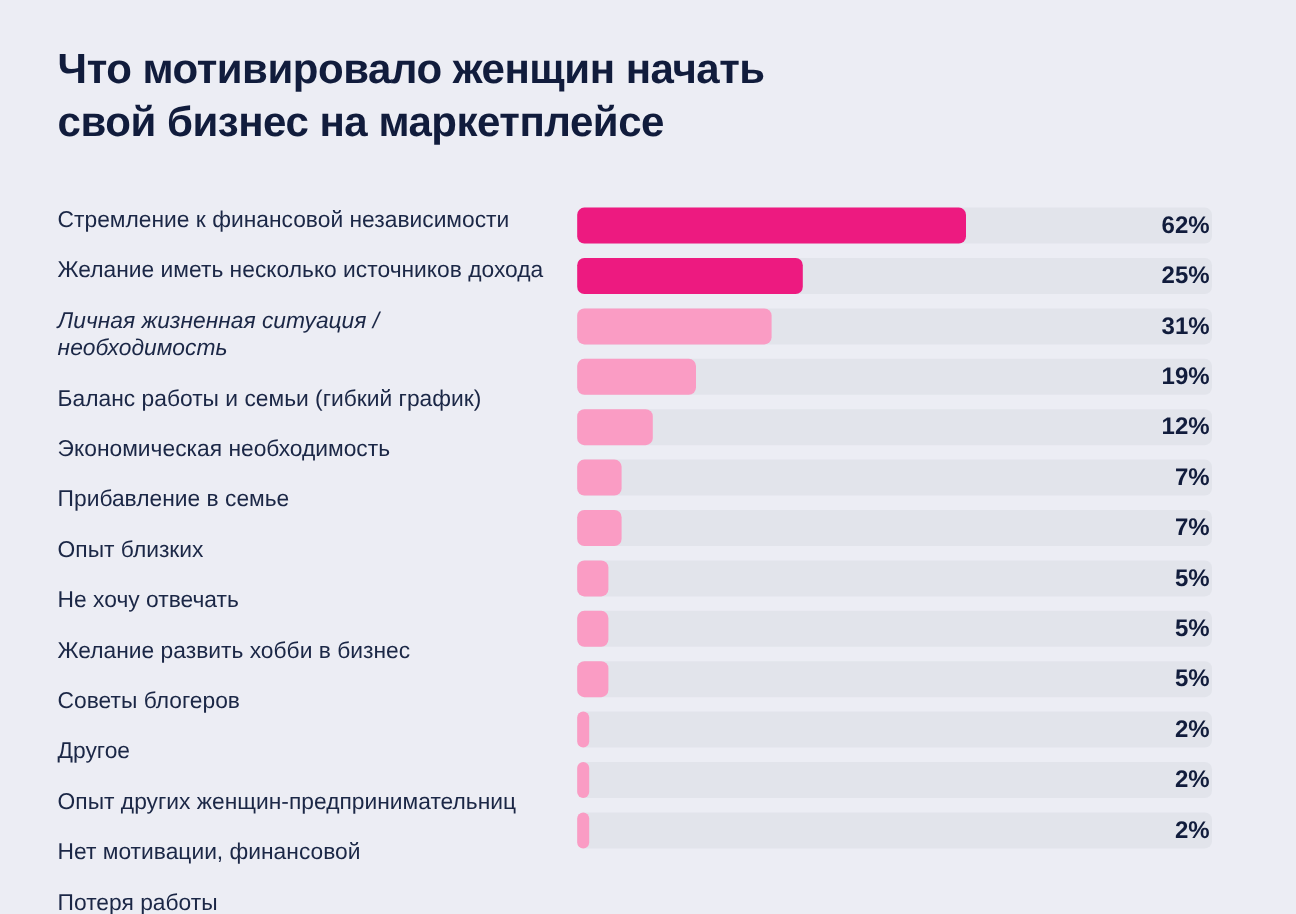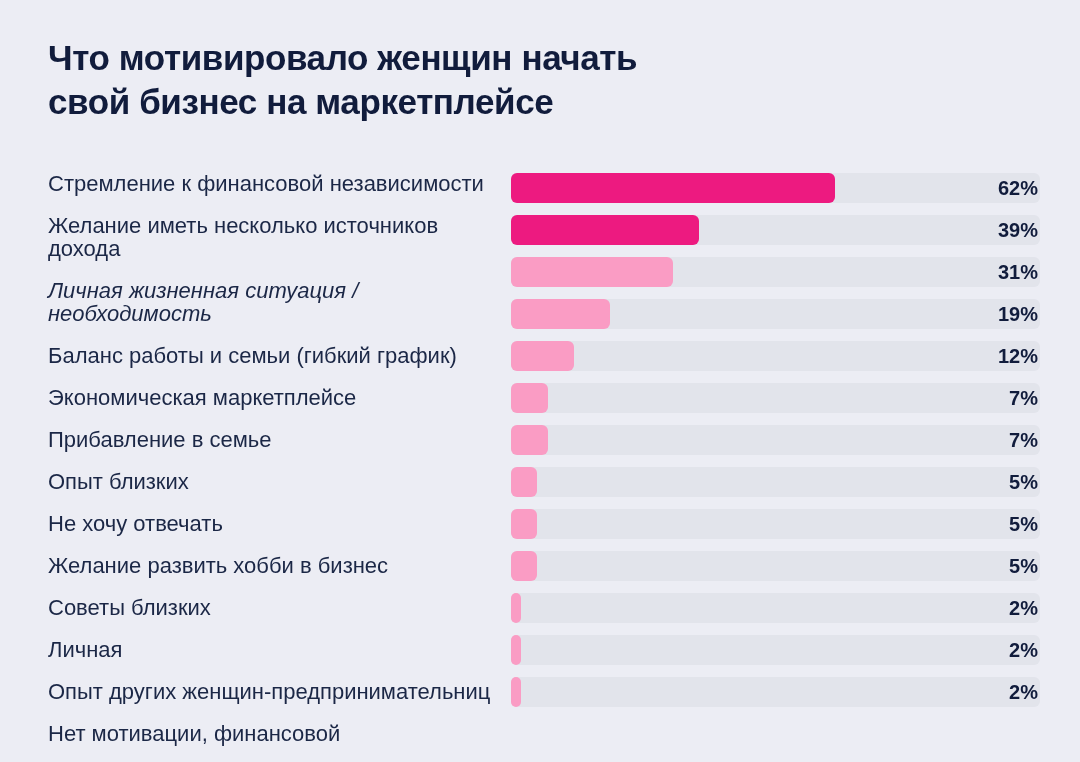--- a/index.html
+++ b/index.html
@@ -45,35 +45,35 @@
   }
 
   
   .label-col {
     position: absolute;
     left: 48px;
     top: 172px;
     width: 450px;
   }
   .row-label {
-    font-size: 22px;
+    font-size: 19px;
     line-height: 23px;
     color: #1B2746;
     margin-bottom: 19px;
     white-space: pre-line;
   }
   .row-label.wrapped {
     margin-bottom: 19px;
     font-style: italic;
   }
 
   
   .bars-col {
     position: absolute;
-    left: 511px;
+    left: 481px;
     top: 173px;
     width: 529px;
   }
   .bar-row {
     position: relative;
     height: 30px;
     margin-bottom: 12px;
   }
   .bar-track {
     position: absolute;
@@ -112,41 +112,41 @@
   <div class="title">Что мотивировало женщин начать
 свой бизнес на маркетплейсе</div>
 
   <div class="chart">
     <div class="label-col">
         <div class="row-label">Стремление к финансовой независимости</div>
         <div class="row-label">Желание иметь несколько источников дохода</div>
         <div class="row-label wrapped">Личная жизненная ситуация /
 необходимость</div>
         <div class="row-label">Баланс работы и семьи (гибкий график)</div>
-        <div class="row-label">Экономическая маркетплейсе</div>
+        <div class="row-label">Экономическая необходимость</div>
         <div class="row-label">Прибавление в семье</div>
         <div class="row-label">Опыт близких</div>
         <div class="row-label">Не хочу отвечать</div>
         <div class="row-label">Желание развить хобби в бизнес</div>
-        <div class="row-label">Советы близких</div>
-        <div class="row-label">Личная</div>
+        <div class="row-label">Советы блогеров</div>
+        <div class="row-label">Другое</div>
         <div class="row-label">Опыт других женщин-предпринимательниц</div>
         <div class="row-label">Нет мотивации, финансовой</div>
         <div class="row-label">Потеря работы</div>
       </div>
     <div class="bars-col">
         <div class="bar-row">
           <div class="bar-track"></div>
           <div class="bar-fill" style="width: 324.26px; background: rgb(237, 26, 128);"></div>
           <div class="bar-value">62%</div>
         </div>
         <div class="bar-row">
           <div class="bar-track"></div>
           <div class="bar-fill" style="width: 188.28px; background: rgb(237, 26, 128);"></div>
-          <div class="bar-value">39%</div>
+          <div class="bar-value">25%</div>
         </div>
         <div class="bar-row">
           <div class="bar-track"></div>
           <div class="bar-fill" style="width: 162.13px; background: rgb(250, 156, 196);"></div>
           <div class="bar-value">31%</div>
         </div>
         <div class="bar-row">
           <div class="bar-track"></div>
           <div class="bar-fill" style="width: 99.37px; background: rgb(250, 156, 196);"></div>
           <div class="bar-value">19%</div>

